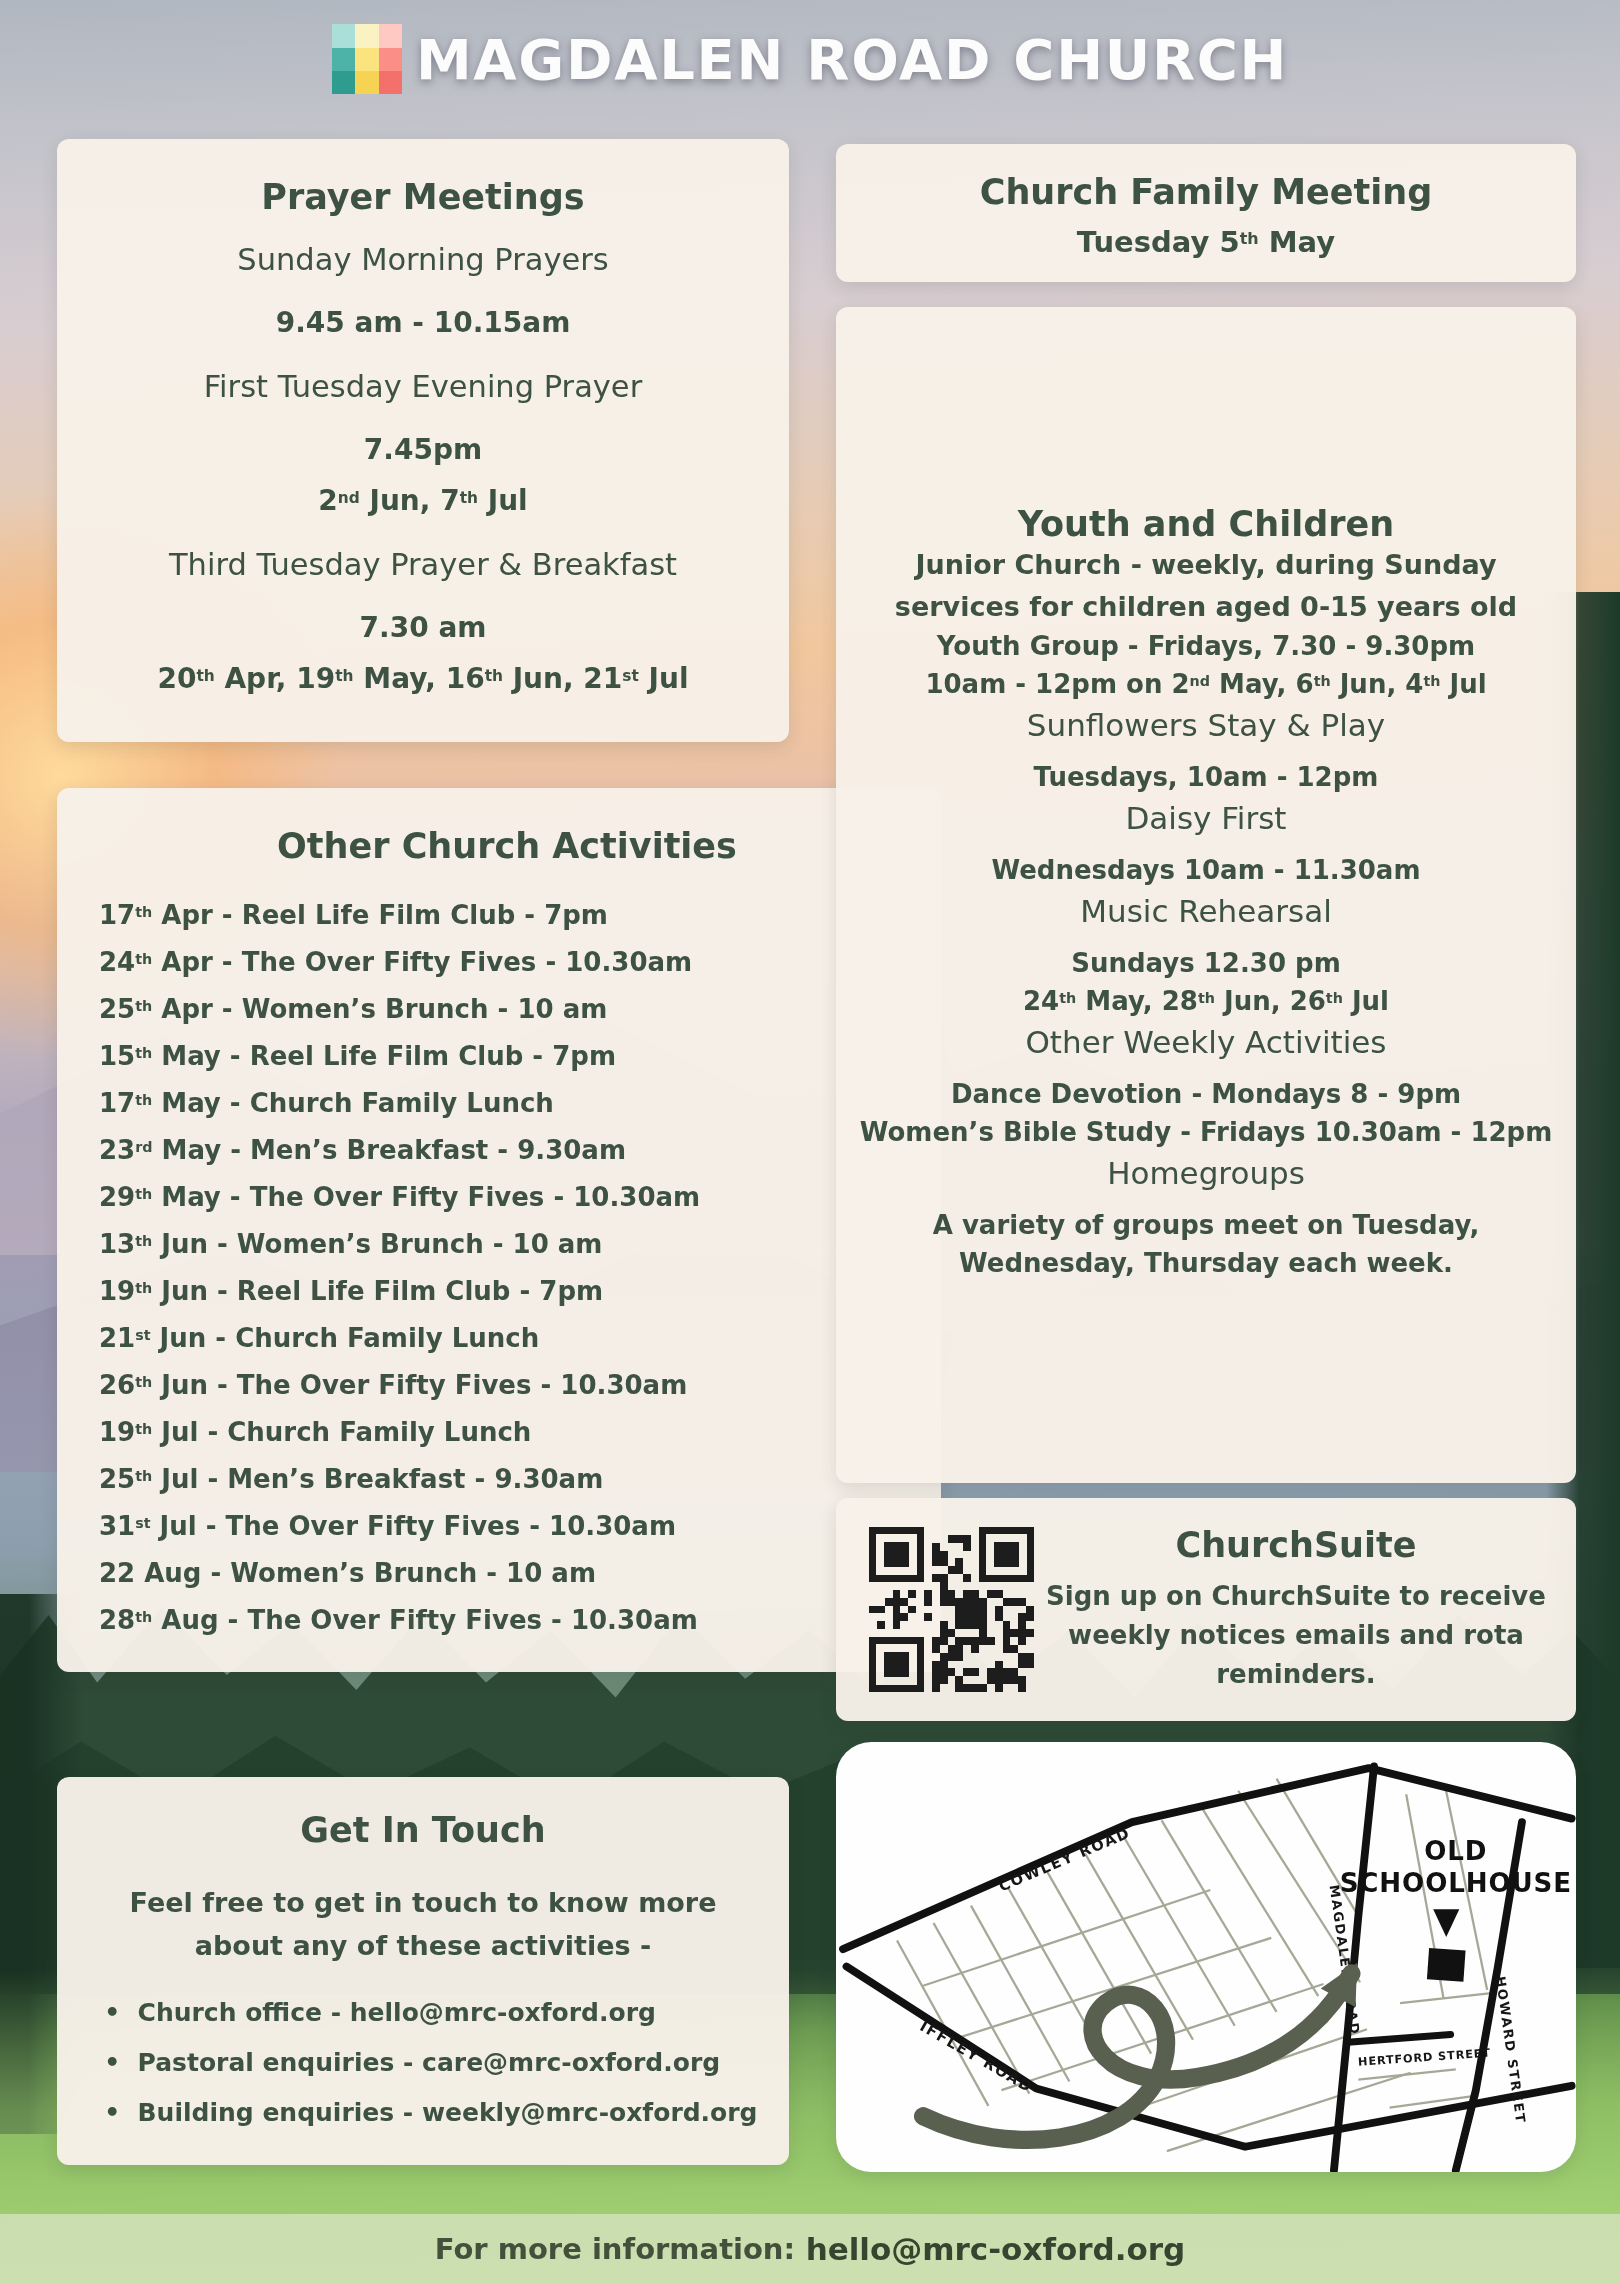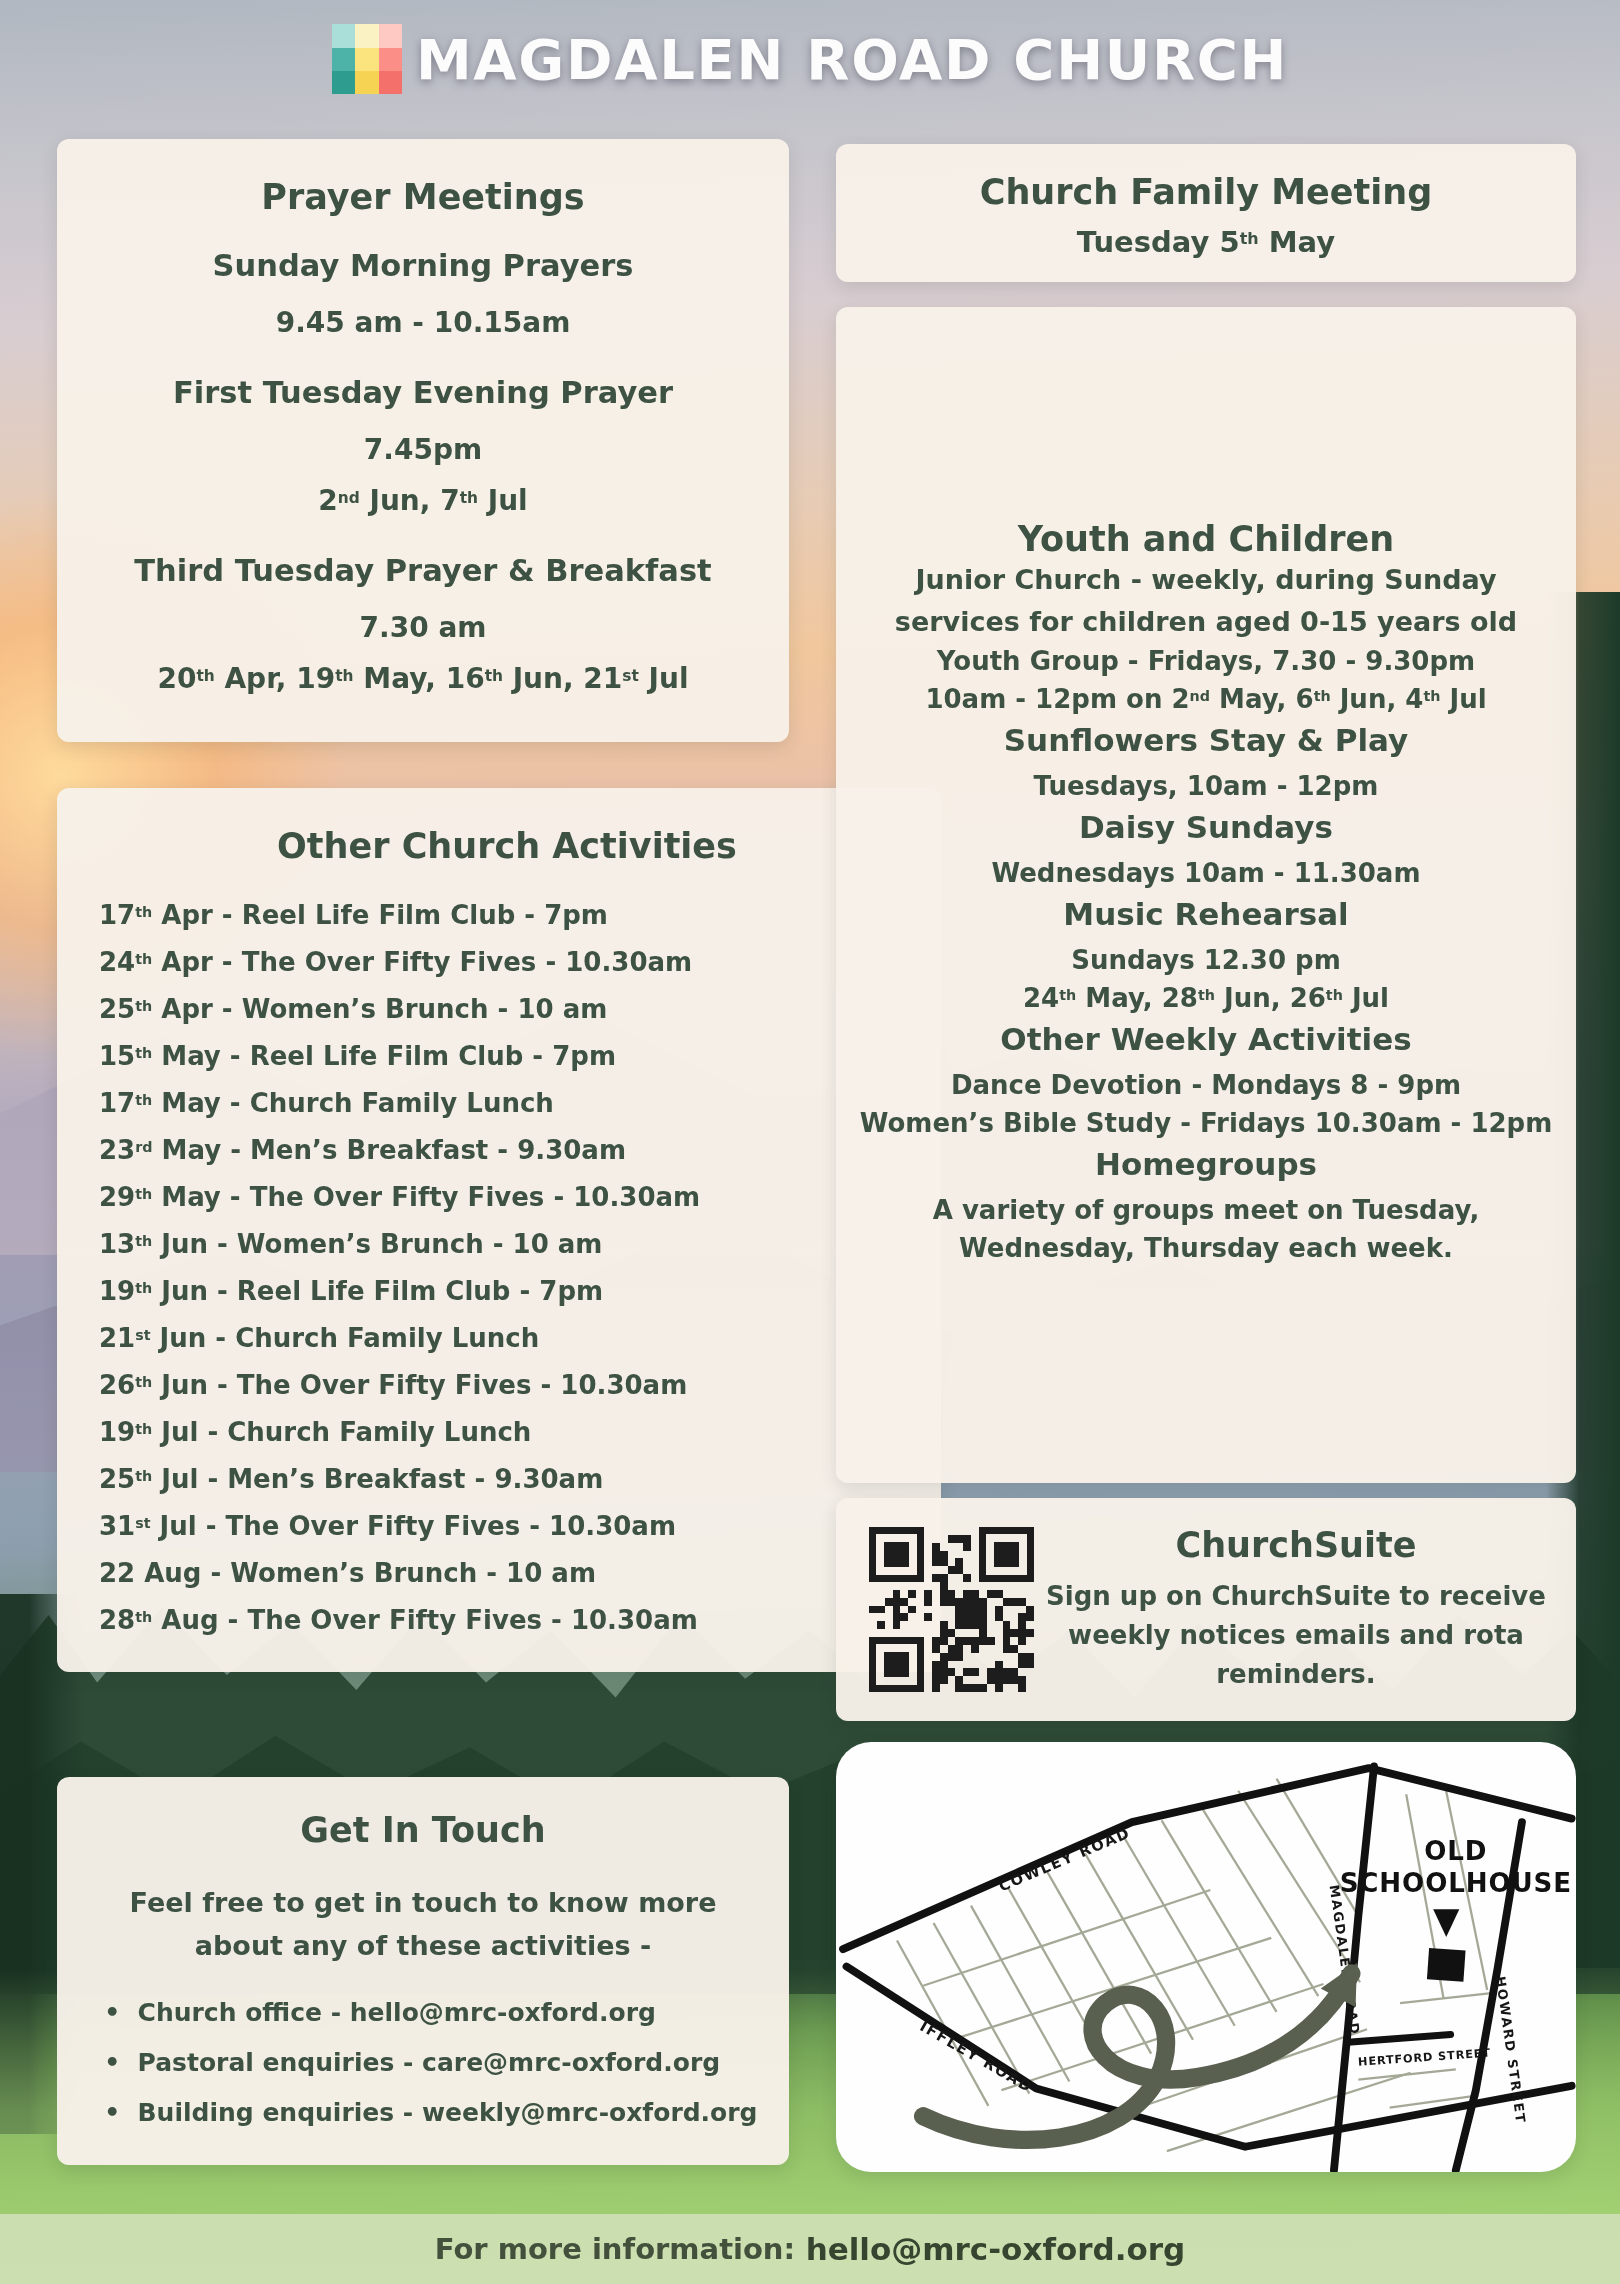--- a/index.html
+++ b/index.html
@@ -33,21 +33,21 @@
   
   .header{position:absolute;top:24.4px;left:0;right:0;display:flex;justify-content:center;align-items:center;gap:14px;}
   .logo{width:70px;height:70px;display:grid;grid-template-rows:repeat(3,1fr);grid-template-columns:repeat(3,1fr);}
   .title{margin:0;font-size:56px;font-weight:bold;color:#fcfcfd;letter-spacing:1.7px;
     text-shadow:0 2.6px 8.7px rgba(96,96,110,.65);}
 
   
   .card{position:absolute;background:rgba(247,241,232,.97);border-radius:12px;color:#3d5243;
     box-shadow:0 5.2px 17.4px rgba(35,48,38,.12);box-sizing:border-box;}
   .card h2{margin:0;font-size:35px;font-weight:bold;}
-  .card h3{margin:10px;font-size:31px;font-weight:bold;}
+  .card h3{margin:16px;font-size:31px;font-weight:normal;}
   .card p{margin:0;font-size:27px;font-weight:bold;line-height:1.45;}
   sup{font-size:55%;line-height:0;position:relative;top:-.5em;vertical-align:baseline;}
 
   #card-prayer{left:57px;top:139px;width:732px;height:603px;padding:38px 26px 42px;
     display:flex;flex-direction:column;justify-content:space-between;text-align:center;}
   .pgroup{display:flex;flex-direction:column;gap:10.5px;}
   .pgroup h3{font-size:30.5px;}
   .pgroup p{font-size:28px;}
 
   #card-activities{left:57px;top:788px;width:884px;height:884px;padding:38px 26px 26px 42px;}
@@ -177,21 +177,21 @@
     <p>Tuesday 5<sup>th</sup> May</p>
   </article>
 
   <article class="card" id="card-youth">
     <h2>Youth and Children</h2>
     <p class="intro">Junior Church - weekly, during Sunday services for children aged 0-15 years old</p>
     <p class="yline">Youth Group - Fridays, 7.30 - 9.30pm</p>
     <p class="yline">10am - 12pm on 2<sup>nd</sup> May, 6<sup>th</sup> Jun, 4<sup>th</sup> Jul</p>
     <h3>Sunflowers Stay &amp; Play</h3>
     <p class="yline">Tuesdays, 10am - 12pm</p>
-    <h3>Daisy Sundays</h3>
+    <h3>Daisy First</h3>
     <p class="yline">Wednesdays 10am - 11.30am</p>
     <h3>Music Rehearsal</h3>
     <p class="yline">Sundays 12.30 pm</p>
     <p class="yline">24<sup>th</sup> May, 28<sup>th</sup> Jun, 26<sup>th</sup> Jul</p>
     <h3>Other Weekly Activities</h3>
     <p class="yline">Dance Devotion - Mondays 8 - 9pm</p>
     <p class="yline">Women’s Bible Study - Fridays 10.30am - 12pm</p>
     <h3>Homegroups</h3>
     <p class="yline" style="white-space:normal">A variety of groups meet on Tuesday, Wednesday, Thursday each week.</p>
   </article>

